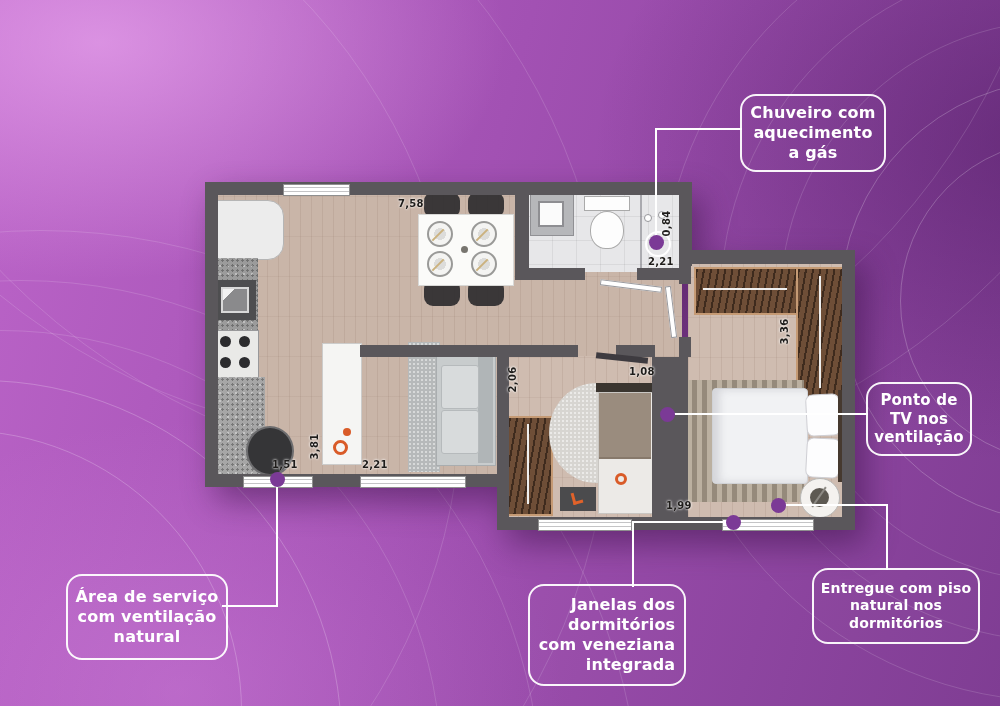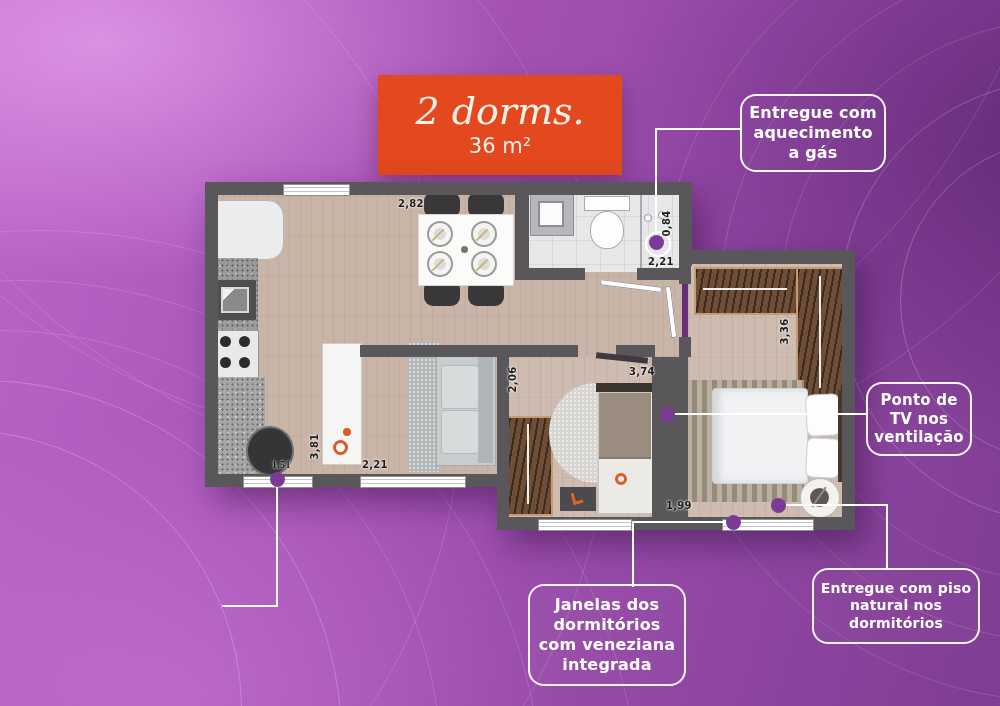--- a/index.html
+++ b/index.html
@@ -70,24 +70,20 @@
     <div class="ring soft" style="left:-500px;top:280px;width:1040px;height:1040px;"></div>
     <div class="ring soft" style="left:-560px;top:230px;width:1200px;height:1200px;"></div>
   </div>
   <div>
     <div class="ring soft" style="left:-690px;top:-180px;width:1150px;height:1150px;"></div>
     <div class="ring soft" style="left:-640px;top:-240px;width:1250px;height:1250px;"></div>
     <div class="ring soft" style="left:-240px;top:-860px;width:1300px;height:1300px;"></div>
     <div class="ring soft" style="left:-200px;top:-920px;width:1400px;height:1400px;"></div>
   </div>
 
-  <div class="banner">
-    <div class="t">2 dorms.</div>
-    <div class="s">36 m²</div>
-  </div>
 
   <div class="plan">
 
     <div class="floor-wood" style="left:212px;top:192px;width:470px;height:285px;"></div>
     <div class="floor-tile" style="left:528px;top:192px;width:152px;height:80px;"></div>
     <div class="floor-wood light" style="left:688px;top:262px;width:156px;height:256px;"></div>
     <div class="floor-wood light" style="left:507px;top:356px;width:148px;height:162px;"></div>
 
     <div class="furn" style="left:216px;top:200px;width:66px;height:58px;background:#ececec;border:1px solid #b5b5b5;border-radius:0 16px 16px 0;"></div>
     <div class="granite" style="left:205px;top:258px;width:53px;height:118px;"></div>
@@ -186,28 +182,28 @@
     <div class="abs" style="left:600px;top:283px;width:62px;height:6px;background:#fff;border:1px solid #9a9a9e;transform:rotate(7deg);z-index:4;"></div>
     <div class="abs" style="left:668px;top:286px;width:6px;height:52px;background:#fff;border:1px solid #9a9a9e;transform:rotate(-7deg);z-index:4;"></div>
     <div class="abs" style="left:596px;top:355px;width:52px;height:6px;background:#3e3b40;transform:rotate(6deg);z-index:4;"></div>
 
     <div class="win" style="left:283px;top:184px;width:65px;height:10px;"></div>
     <div class="win" style="left:243px;top:476px;width:68px;height:10px;"></div>
     <div class="win" style="left:360px;top:476px;width:104px;height:10px;"></div>
     <div class="win" style="left:538px;top:519px;width:92px;height:10px;"></div>
     <div class="win" style="left:722px;top:519px;width:90px;height:10px;"></div>
 
-    <div class="meas" style="left:398px;top:198px;">2,82</div>
+    <div class="meas" style="left:398px;top:198px;">7,58</div>
     <div class="meas v" style="left:654px;top:218px;">0,84</div>
     <div class="meas" style="left:648px;top:256px;">2,21</div>
     <div class="meas v" style="left:772px;top:326px;">3,36</div>
     <div class="meas v" style="left:500px;top:374px;">2,06</div>
-    <div class="meas" style="left:629px;top:366px;">3,74</div>
+    <div class="meas" style="left:629px;top:366px;">1,08</div>
     <div class="meas v" style="left:302px;top:441px;">3,81</div>
-    <div class="meas" style="left:272px;top:459px;font-family:Liberation Serif, serif;">1,51</div>
+    <div class="meas" style="left:272px;top:459px;">1,51</div>
     <div class="meas" style="left:362px;top:459px;">2,21</div>
     <div class="meas" style="left:666px;top:500px;">1,99</div>
   </div>
 
   <div class="cline" style="left:656px;top:128px;width:86px;height:2px;"></div>
   <div class="cline" style="left:655px;top:128px;width:2px;height:112px;"></div>
   <div class="dot" style="left:649px;top:235px;"></div>
 
   <div class="cline" style="left:670px;top:413px;width:198px;height:2px;"></div>
   <div class="dot" style="left:660px;top:407px;"></div>
@@ -218,34 +214,39 @@
 
   <div class="cline" style="left:633px;top:521px;width:100px;height:2px;"></div>
   <div class="cline" style="left:632px;top:521px;width:2px;height:66px;"></div>
   <div class="dot" style="left:726px;top:515px;"></div>
 
   <div class="cline" style="left:276px;top:482px;width:2px;height:124px;"></div>
   <div class="cline" style="left:222px;top:605px;width:56px;height:2px;"></div>
   <div class="dot" style="left:270px;top:472px;"></div>
 
   <div class="callout" style="left:740px;top:94px;width:142px;height:74px;font-size:16px;">
-    <span>Entregue com
+    <span>Chuveiro com
 aquecimento
 a gás</span>
   </div>
   <div class="callout" style="left:866px;top:382px;width:102px;height:70px;font-size:15px;">
     <span>Ponto de
 TV nos
 ventilação</span>
   </div>
   <div class="callout" style="left:812px;top:568px;width:164px;height:72px;font-size:14px;">
     <span>Entregue com piso
 natural nos
 dormitórios</span>
   </div>
-  <div class="callout" style="left:528px;top:584px;width:154px;height:98px;font-size:16px;">
+  <div class="callout" style="left:528px;top:584px;width:154px;height:98px;font-size:16px;text-align:right;">
     <span>Janelas dos
 dormitórios
 com veneziana
 integrada</span>
   </div>
+  <div class="callout" style="left:66px;top:574px;width:158px;height:82px;font-size:16px;">
+    <span>Área de serviço
+com ventilação
+natural</span>
+  </div>
 
 </div>
 
 </body></html>

